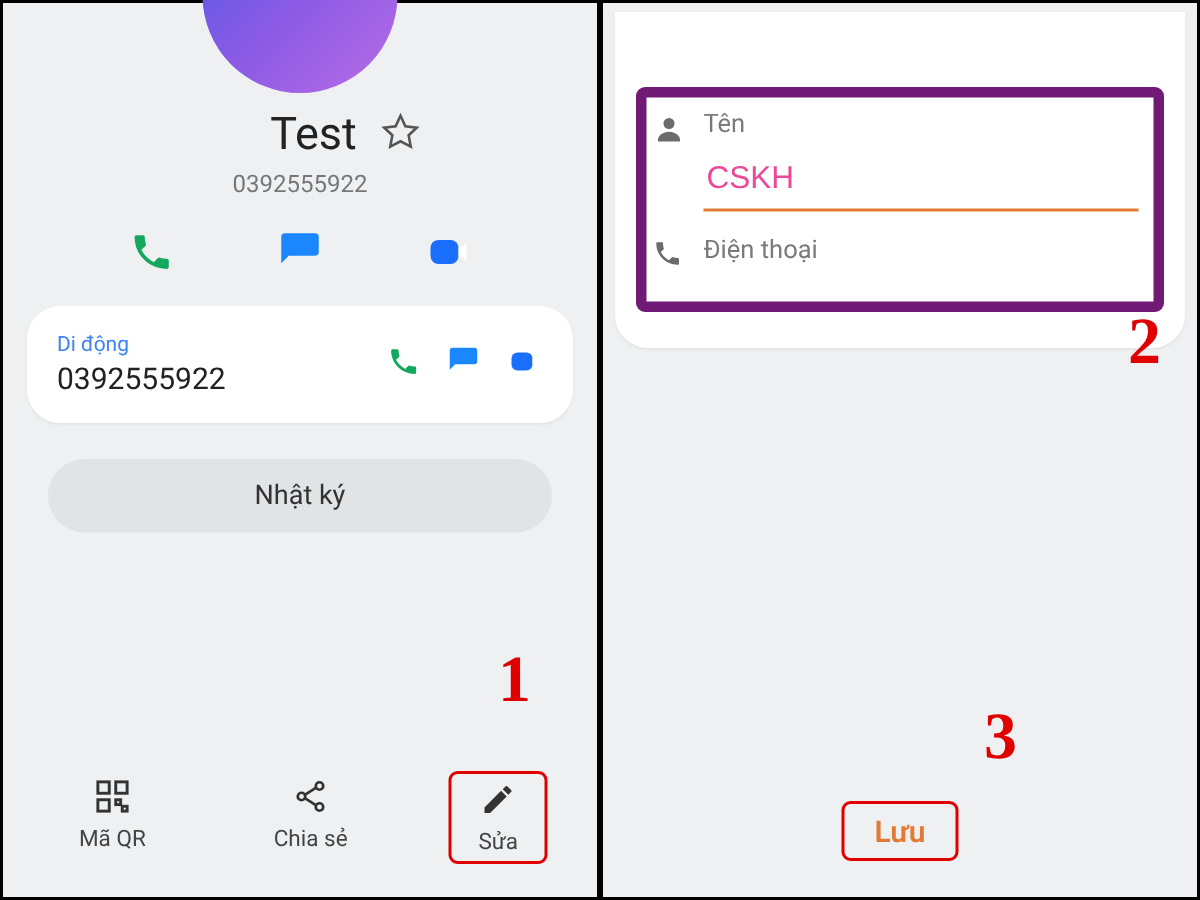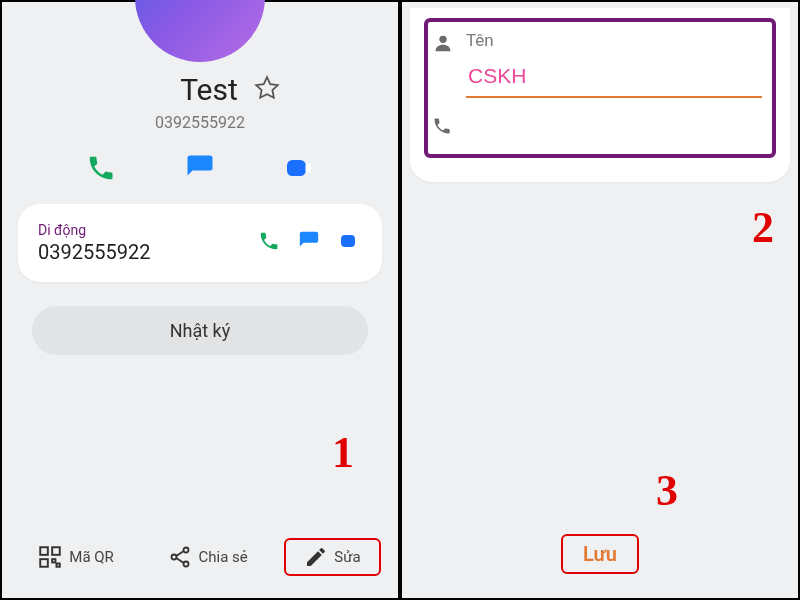--- a/index.html
+++ b/index.html
@@ -12,32 +12,32 @@
   
   .avatar-wrap { width: 100%; display:flex; justify-content:center; margin-top:-70px; }
   .avatar { width: 130px; height: 130px; border-radius: 100px; background: linear-gradient(135deg, #4e5ae5 0%, #8a5ae5 50%, #b86ce5 100%); }
   .name-row { display:flex; align-items:center; justify-content:center; margin-top:10px; gap:16px; padding-left:60px; }
   .contact-name { font-size: 30px; color:#222; }
   .star { color:#555; }
   .contact-num { text-align:center; color:#777; font-size:16px; margin-top:6px; }
   .action-row { display:flex; justify-content:space-around; padding:20px 50px 20px 50px; }
   .act-icon { width:32px; height:32px; display:flex; align-items:center; justify-content:center; }
   .phone-card { margin: 0 16px; background:#fff; border-radius:22px; padding:18px 20px 18px 20px; display:flex; align-items:center; justify-content:space-between; color:#222; box-shadow: 0 1px 2px rgba(0,0,0,.05); }
-  .phone-left .lbl { font-size:14px; color:#701a75; }
+  .phone-left .lbl { font-size:14px; color:#3b82f6; }
   .phone-left .num { font-size:20px; margin-top:2px; }
   .phone-right { display:flex; gap:18px; align-items:center; }
   .log-btn { margin:24px 30px 0 30px; background:#e1e3e5; color:#333; font-size:18px; text-align:center; padding:14px 0; border-radius:30px; }
   .bottom-bar { position:absolute; left:0; right:0; bottom:0; display:flex; justify-content:space-around; padding:12px 8px 22px 8px; }
-  .bb-item { display:flex; flex-direction:row; align-items:center; gap:6px; color:#444; font-size:15px; padding:4px 18px; border-radius:6px; }
+  .bb-item { display:flex; flex-direction:column; align-items:center; gap:6px; color:#444; font-size:15px; padding:4px 18px; border-radius:6px; }
   .bb-icon { height:26px; display:flex; align-items:center; justify-content:center; }
   .highlight-red { border:2px solid #e00000; border-radius:6px; }
 
   
   .form-card { margin:6px 8px 0 8px; background:#fff; border-radius:0 0 22px 22px; padding:10px 14px 24px 14px; box-shadow:0 1px 2px rgba(0,0,0,.05); }
-  .form-inner { border:4px solid #701a75; border-radius:6px; padding:2px 10px 14px 4px; }
+  .form-inner { border:7px solid #701a75; border-radius:6px; padding:2px 10px 14px 4px;margin-top:40px; }
   .field-row { display:flex; align-items:flex-start; margin-top:6px; }
   .field-icon { width:34px; color:#6b6b6b; padding-top:2px; }
   .field-body { flex:1; }
   .field-label { color:#7a7a7a; font-size:17px; margin-bottom:10px; }
   .field-input { font-size:21px; color:#ec4899; padding:4px 0 8px 2px; border:none; border-bottom:1px solid #999; width:100%; outline:none; background:transparent; }
   .field-input.orange { border-bottom:2px solid #e37a33; }
   .right-footer { position:absolute; left:0; right:0; bottom:0; display:flex; justify-content:space-around; align-items:center; padding:20px 0 24px 0; }
   .foot-btn { color:#e37a33; font-size:20px; font-weight:600; padding:6px 20px; border-radius:6px; }
 
   
@@ -166,20 +166,21 @@
         </div>
       </div>
 
       <div class="field-row" style="margin-top:16px;">
         <div class="field-icon">
           <svg width="20" height="20" viewBox="0 0 24 24" fill="#6b6b6b">
               <path d="M6.6 10.8c1.4 2.8 3.8 5.1 6.6 6.6l2.2-2.2c.3-.3.7-.4 1-.2 1.2.4 2.5.6 3.8.6.6 0 1 .4 1 1V20c0 .6-.4 1-1 1C10.6 21 3 13.4 3 4c0-.6.4-1 1-1h3.4c.6 0 1 .4 1 1 0 1.3.2 2.6.6 3.8.1.3 0 .8-.2 1l-2.2 2z"></path>
             </svg>
         </div>
         <div class="field-body">
+          <div class="field-label">Điện thoại</div>
         </div>
       </div>
 
     </div>
   </div>
 
   <div class="step" style="right:24px; top:200px;">2</div>
   <div class="step" style="right:120px; bottom:82px;">3</div>
 
   <div class="right-footer">

